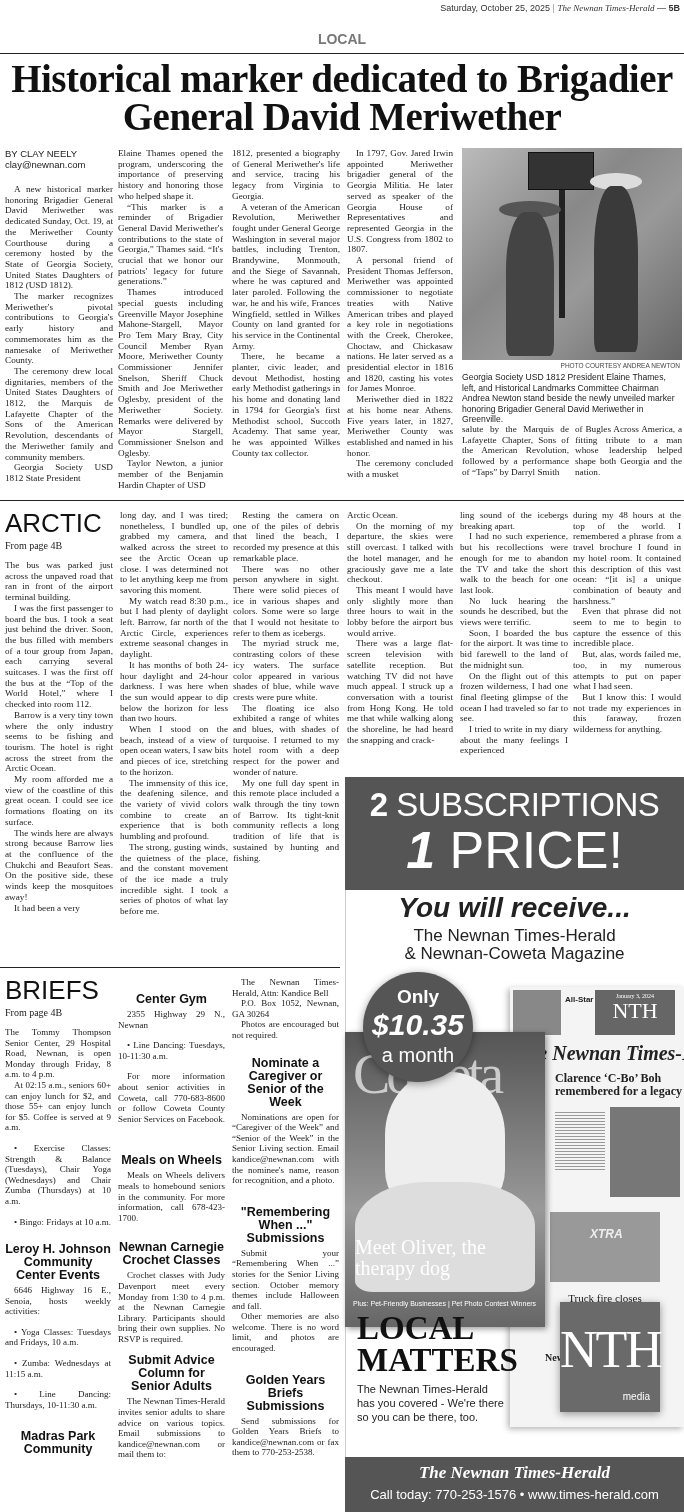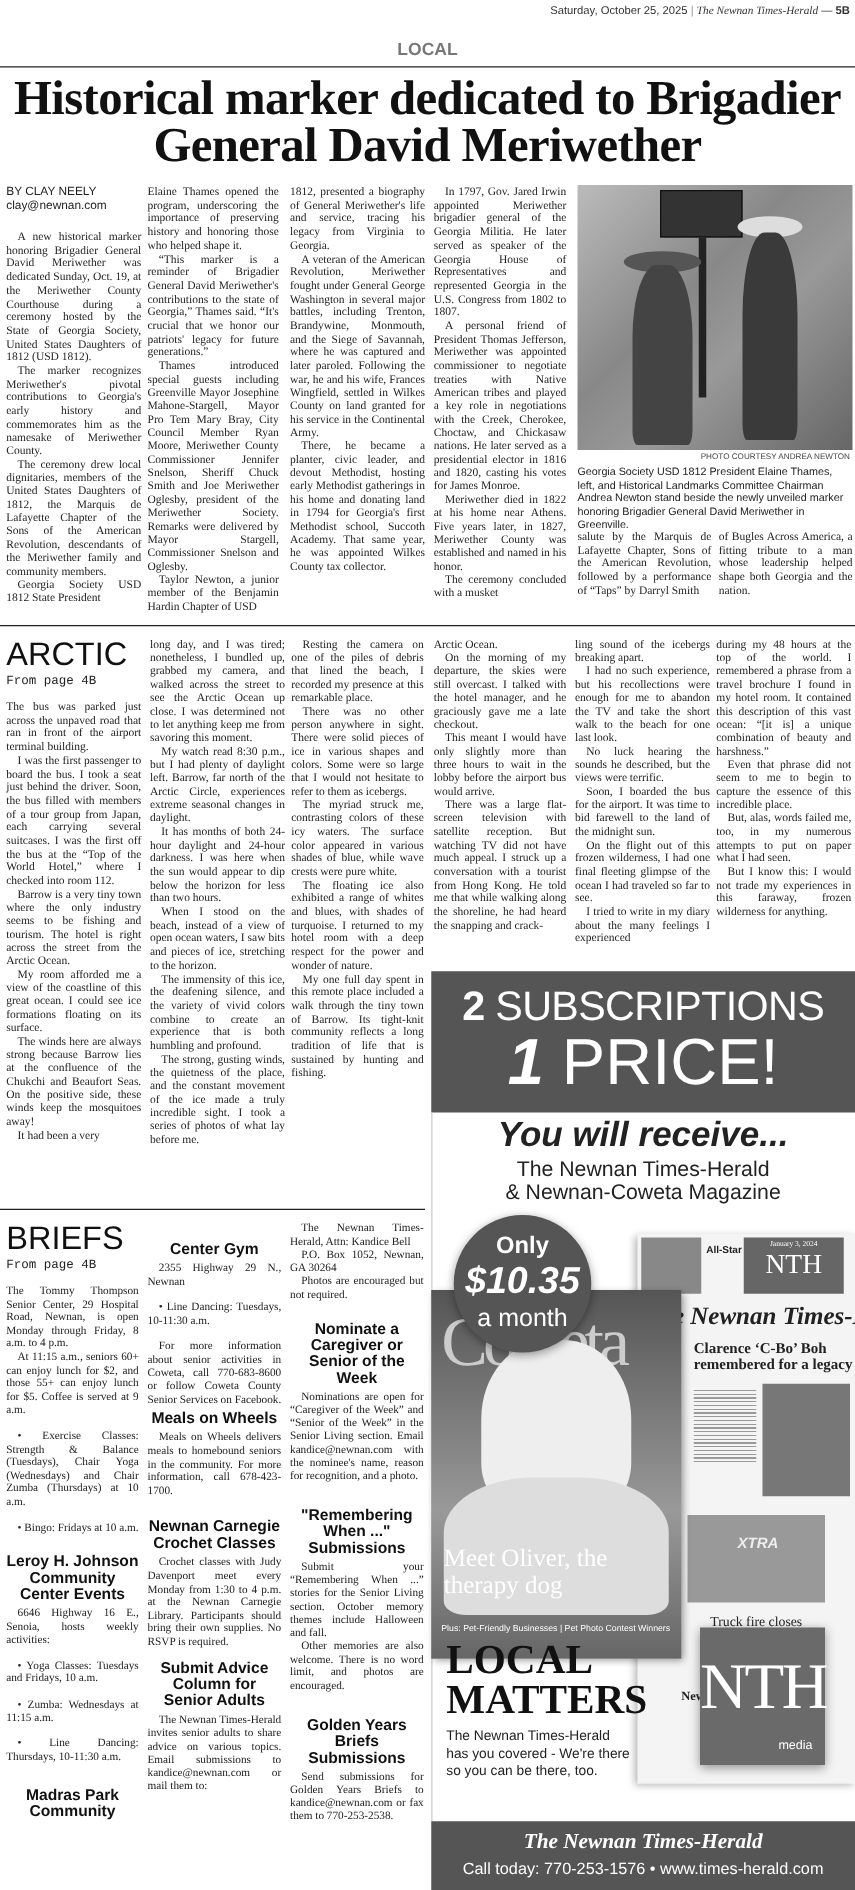--- a/index.html
+++ b/index.html
@@ -18,21 +18,21 @@
 .photo{background:linear-gradient(135deg,#bbb,#888 40%,#999 60%,#666);overflow:hidden}
 .photo .sign{position:absolute;left:30%;top:2%;width:30%;height:18%;background:#333;border:1px solid #111}
 .photo .pole{position:absolute;left:44%;top:20%;width:3%;height:60%;background:#222}
 .photo .woman1{position:absolute;left:20%;top:30%;width:22%;height:68%;background:#444;border-radius:40% 40% 8% 8%}
 .photo .woman2{position:absolute;left:60%;top:18%;width:20%;height:78%;background:#3a3a3a;border-radius:40% 40% 8% 8%}
 .photo .hat1{position:absolute;left:17%;top:25%;width:28%;height:8%;background:#555;border-radius:50%}
 .photo .hat2{position:absolute;left:58%;top:12%;width:24%;height:8%;background:#ddd;border-radius:50%}
 .credit{font-family:"Liberation Sans",sans-serif;font-size:6.5px;color:#444;text-align:right}
 .caption{font-family:"Liberation Sans",sans-serif;font-size:8.6px;line-height:10.5px;color:#222}
 .kicker{font-family:"Liberation Sans",sans-serif;font-size:26px;color:#111;line-height:26px}
-.frompage{font-family:Liberation Mono, monospace;font-size:10px;color:#222}
+.frompage{font-family:Liberation Serif, serif;font-size:10px;color:#222}
 .briefhead{font-family:"Liberation Sans",sans-serif;font-weight:bold;font-size:12.5px;line-height:13px;text-align:center;color:#111;margin:10px 0 3px}
 .bcol{font-size:9px;line-height:10.6px;text-align:justify;color:#222}
 .bcol p{text-indent:9px;margin-bottom:0}
 .bcol p.gap{margin-top:10px}
 .ad{left:345px;top:777px;width:339px;height:574px;background:#fff}
 .adtop{position:absolute;left:0;top:0;width:339px;height:113px;background:#555;color:#fff;font-family:"Liberation Sans",sans-serif;text-align:center}
 .adtop .l1{position:absolute;top:10px;left:0;width:100%;font-size:33px;line-height:36px;letter-spacing:-0.5px}
 .adtop .l1 b{font-weight:900}
 .adtop .l2{position:absolute;top:44px;left:0;width:100%;font-size:52px;line-height:58px}
 .adtop .l2 b{font-style:italic;font-weight:900}
@@ -184,36 +184,36 @@
 </div>
 
 <div class="abs rule" style="top:967px;width:340px"></div>
 
 <div class="abs" style="left:5px;top:977px">
   <div class="kicker">BRIEFS</div>
   <div class="frompage" style="margin-top:4px">From page 4B</div>
 </div>
 <div class="abs bcol" style="left:5px;top:1027px;width:106px">
   <p style="text-indent:0">The Tommy Thompson Senior Center, 29 Hospital Road, Newnan, is open Monday through Friday, 8 a.m. to 4 p.m.</p>
-  <p>At 11:15 a.m., seniors 60+ can enjoy lunch for $2, and those 55+ can enjoy lunch for $5. Coffee is served at 9 a.m.</p>
+  <p>At 02:15 a.m., seniors 60+ can enjoy lunch for $2, and those 55+ can enjoy lunch for $5. Coffee is served at 9 a.m.</p>
   <p class="gap">• Exercise Classes: Strength &amp; Balance (Tuesdays), Chair Yoga (Wednesdays) and Chair Zumba (Thursdays) at 10 a.m.</p>
   <p class="gap">• Bingo: Fridays at 10 a.m.</p>
   <div class="briefhead" style="margin-top:16px">Leroy H. Johnson Community Center Events</div>
   <p>6646 Highway 16 E., Senoia, hosts weekly activities:</p>
   <p class="gap">• Yoga Classes: Tuesdays and Fridays, 10 a.m.</p>
   <p class="gap">• Zumba: Wednesdays at 11:15 a.m.</p>
   <p class="gap">• Line Dancing: Thursdays, 10-11:30 a.m.</p>
   <div class="briefhead" style="margin-top:20px">Madras Park Community</div>
 </div>
 <div class="abs bcol" style="left:118px;top:977px;width:107px">
   <div class="briefhead" style="margin-top:16px">Center Gym</div>
   <p>2355 Highway 29 N., Newnan</p>
   <p class="gap">• Line Dancing: Tuesdays, 10-11:30 a.m.</p>
   <p class="gap">For more information about senior activities in Coweta, call 770-683-8600 or follow Coweta County Senior Services on Facebook.</p>
-  <div class="briefhead" style="margin-top:4px">Meals on Wheels</div>
+  <div class="briefhead" style="margin-top:30px">Meals on Wheels</div>
   <p>Meals on Wheels delivers meals to homebound seniors in the community. For more information, call 678-423-1700.</p>
   <div class="briefhead" style="margin-top:18px">Newnan Carnegie Crochet Classes</div>
   <p>Crochet classes with Judy Davenport meet every Monday from 1:30 to 4 p.m. at the Newnan Carnegie Library. Participants should bring their own supplies. No RSVP is required.</p>
   <div class="briefhead" style="margin-top:10px">Submit Advice Column for Senior Adults</div>
   <p>The Newnan Times-Herald invites senior adults to share advice on various topics. Email submissions to kandice@newnan.com or mail them to:</p>
 </div>
 <div class="abs bcol" style="left:232px;top:977px;width:107px">
   <p>The Newnan Times-Herald, Attn: Kandice Bell</p>
   <p>P.O. Box 1052, Newnan, GA 30264</p>
   <p>Photos are encouraged but not required.</p>

